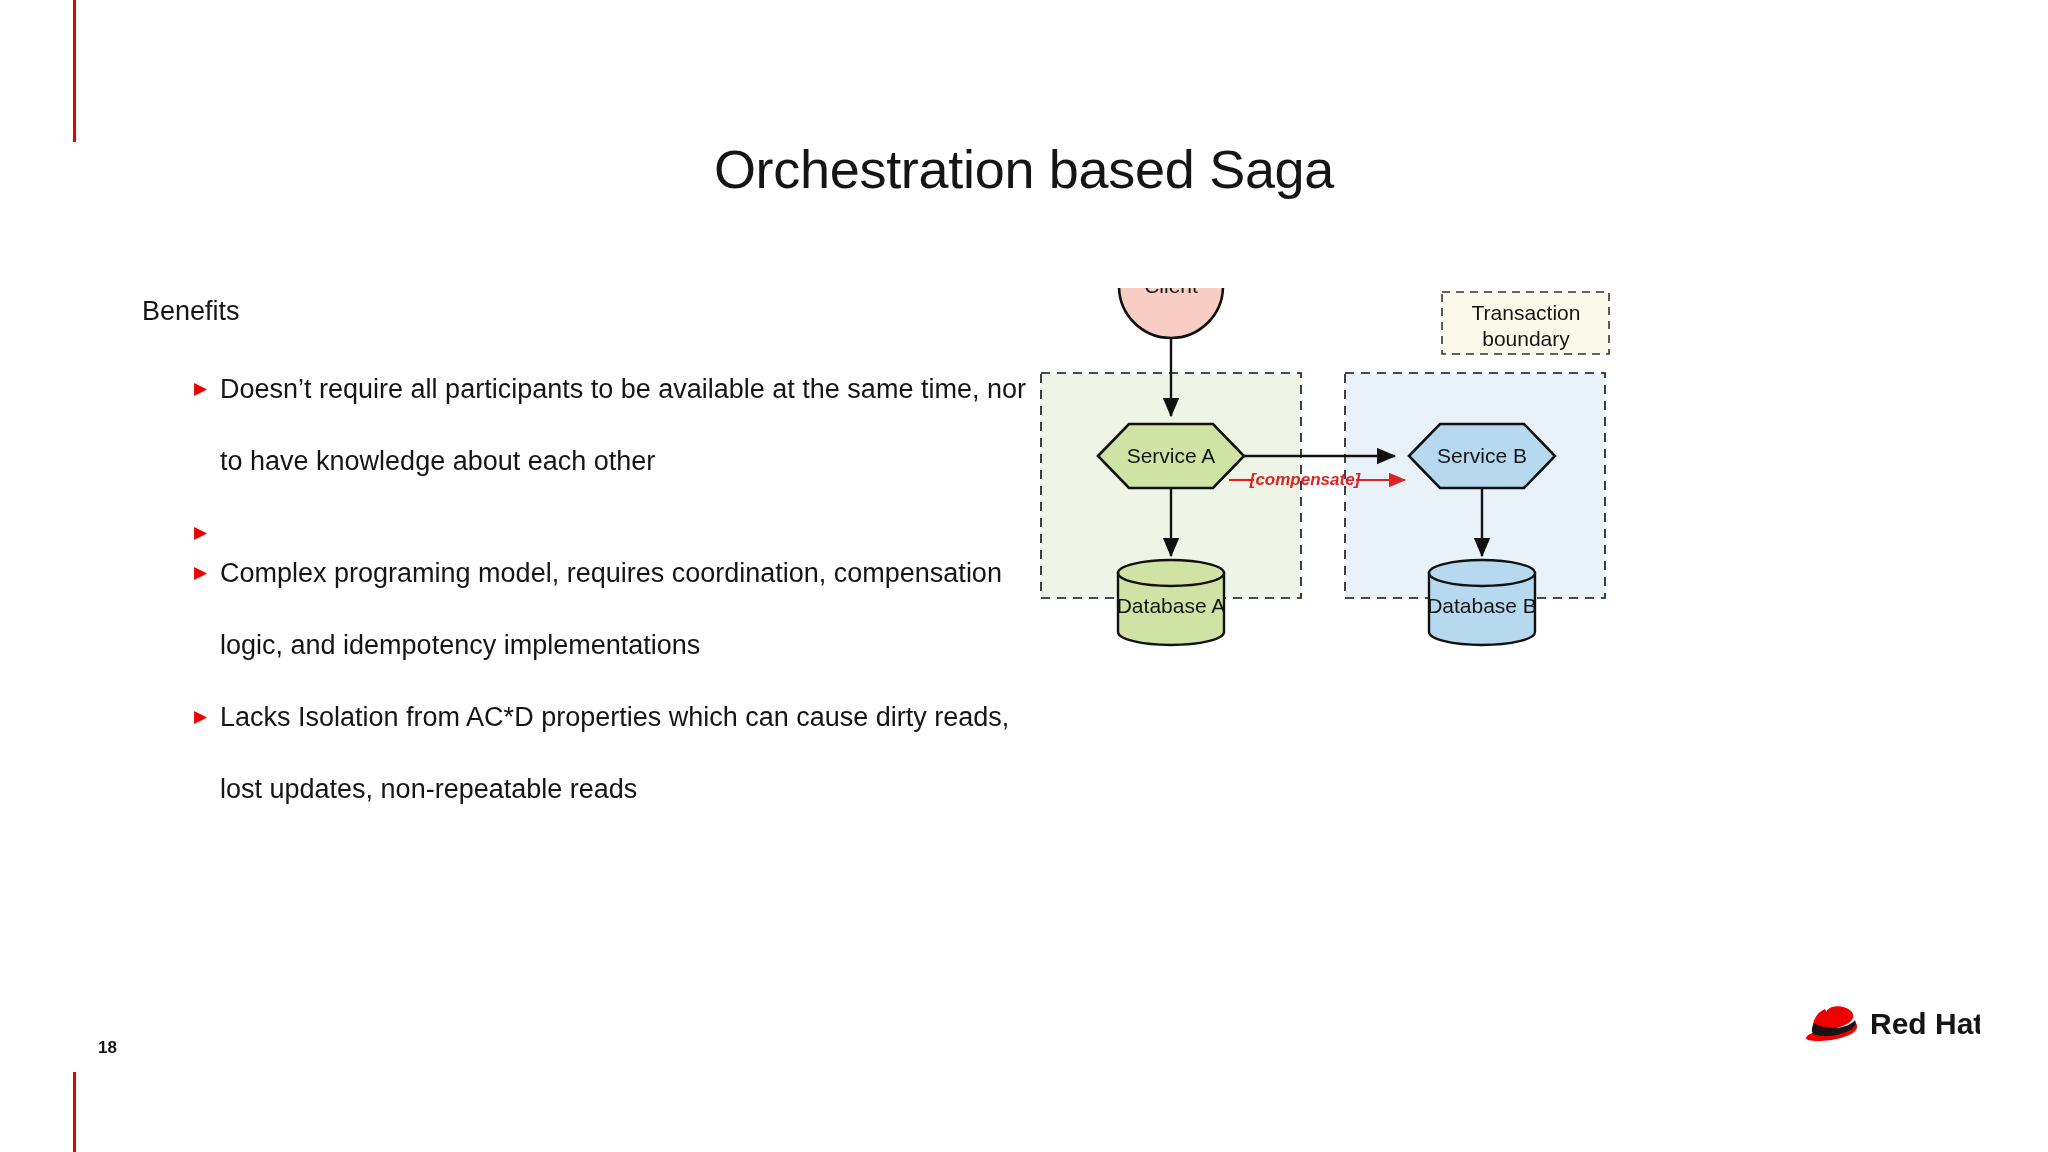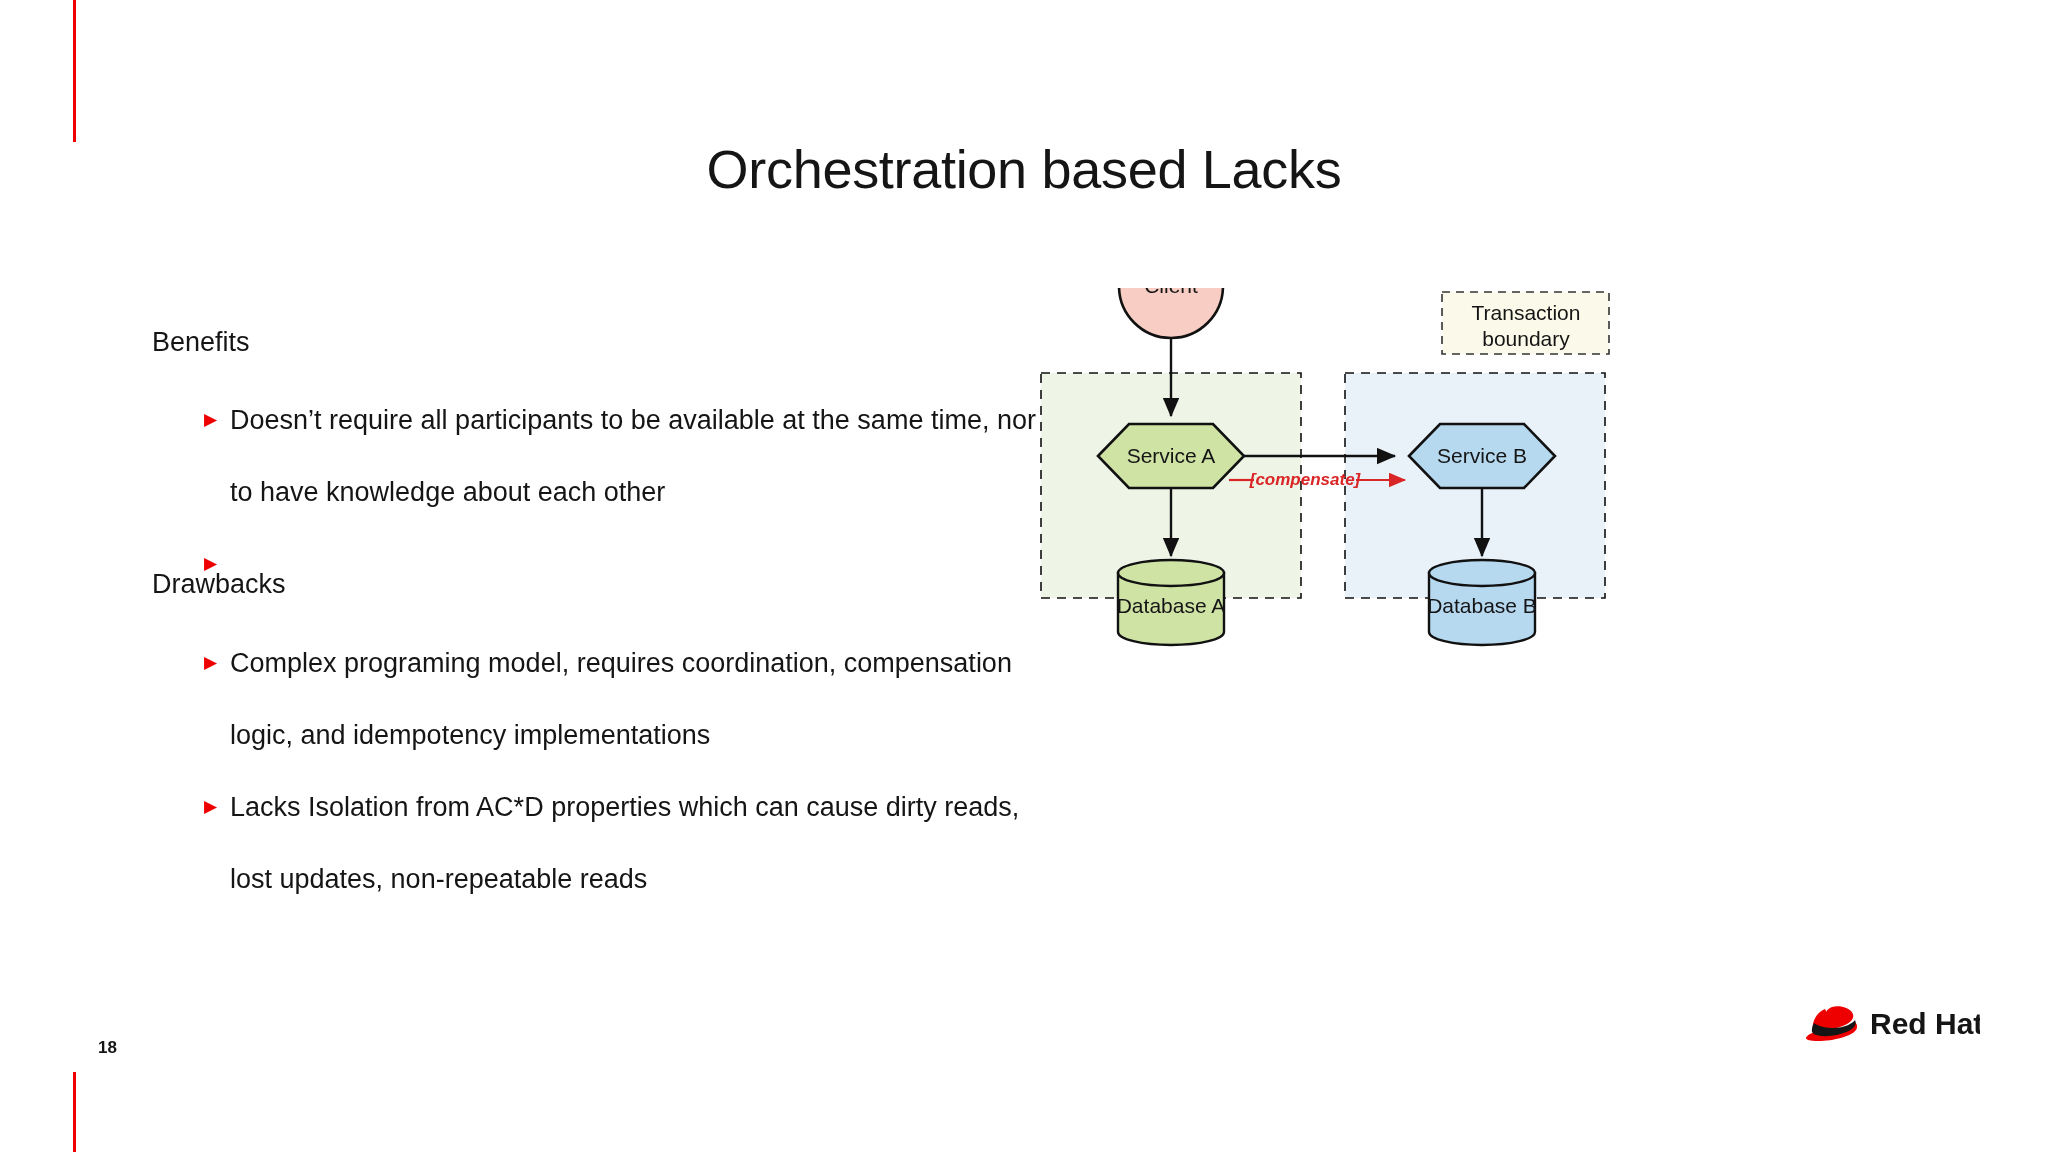--- a/index.html
+++ b/index.html
@@ -44,24 +44,23 @@
     font-size: 54px;
     font-weight: 400;
     letter-spacing: -0.3px;
     color: #151515;
     white-space: nowrap;
   }
 
   
   .text-col {
     position: absolute;
-    left: 152px;
+    left: 142px;
     top: 295px;
     width: 900px;
-    margin-top: 31px;
   }
   .section-heading {
     font-size: 27px;
     font-weight: 400;
     color: #151515;
     line-height: 1.2;
     margin: 0 0 26px 0;
   }
   .bullet-list {
     margin: 0 0 40px 0;
@@ -113,36 +112,35 @@
     height: 56px;
   }
   .logo svg { display: block; }
 </style>
 </head>
 <body>
 
 <div class="accent-top"></div>
 <div class="accent-bottom"></div>
 
-<div class="slide-title">Orchestration based Lacks</div>
+<div class="slide-title">Orchestration based Saga</div>
 
 <div class="text-col">
 
   <div class="section-heading">Benefits</div>
   <ul class="bullet-list">
     <li class="bullet-item">
       <span class="bullet-marker">▶</span>
       <span>Doesn’t require all participants to be available at the same time, nor to have knowledge about each other</span>
     </li>
     <li class="bullet-item">
       <span class="bullet-marker">▶</span>
     </li>
   </ul>
 
-  <div class="section-heading">Drawbacks</div>
   <ul class="bullet-list">
     <li class="bullet-item">
       <span class="bullet-marker">▶</span>
       <span>Complex programing model, requires coordination, compensation logic, and idempotency implementations</span>
     </li>
     <li class="bullet-item">
       <span class="bullet-marker">▶</span>
       <span>Lacks Isolation from AC*D properties which can cause dirty reads, lost updates, non-repeatable reads</span>
     </li>
   </ul>

